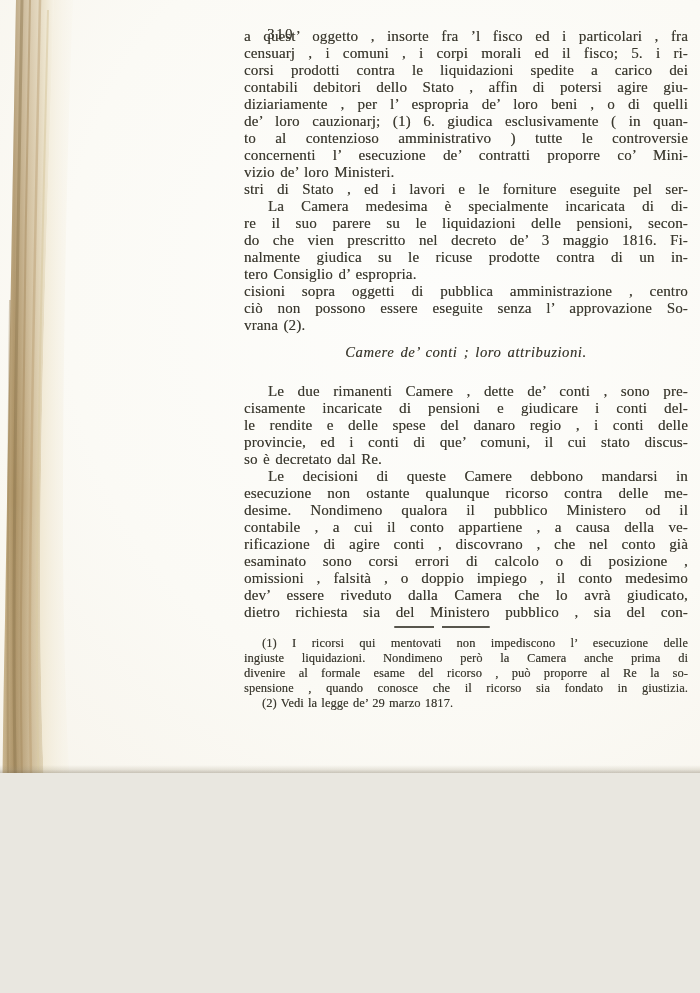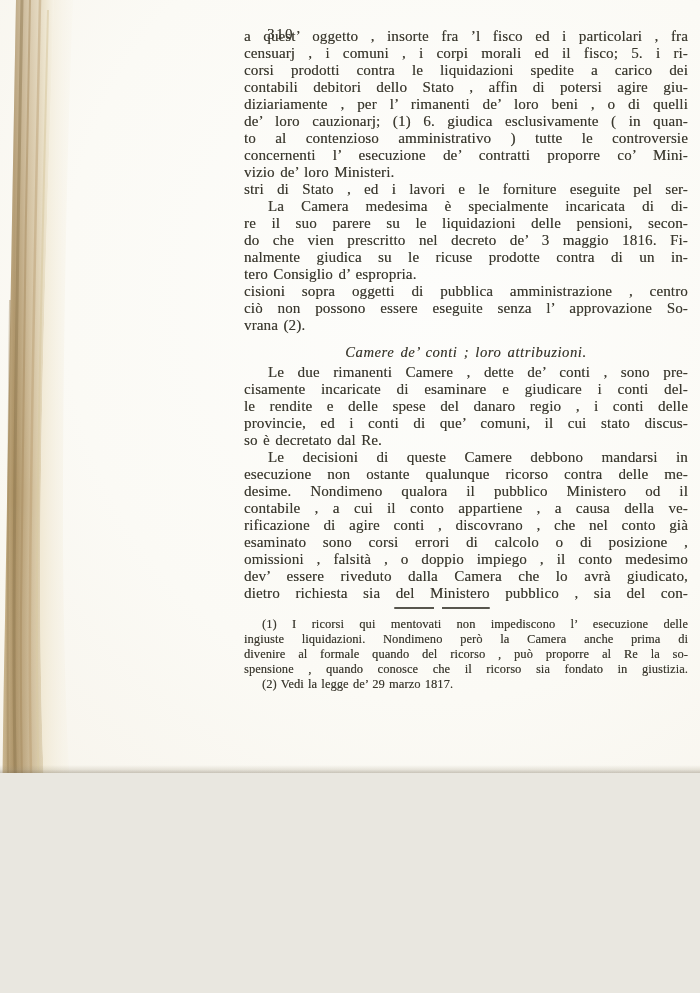--- a/index.html
+++ b/index.html
@@ -23,21 +23,21 @@
   .line {
     font-size:15px; line-height:17px;
     letter-spacing:0.15px; word-spacing:1.5px;
     text-align:justify; text-align-last:justify;
   }
   .line.indent { text-indent:24px; }
   .line.flush  { text-align-last:left; }
   .heading {
     font-style:italic; text-align:center;
     font-size:14.5px; line-height:17px;
-    margin:10px 0 3px; letter-spacing:0.6px; word-spacing:2px;
+    margin:10px 0 22px; letter-spacing:0.6px; word-spacing:2px;
   }
   .rule {
     width:96px; height:2px; margin:5px auto 8px; transform:translateX(-24px);
     background:linear-gradient(to right,#45433a 0 42%,transparent 42% 50%,#45433a 50% 100%);
     border-radius:1px; opacity:0.9;
   }
   .foot .line {
     font-size:12.4px; line-height:15px;
     letter-spacing:0.1px; word-spacing:1px;
   }
@@ -85,21 +85,21 @@
   </svg>
 
   <div class="page-number">310</div>
 
   <div class="column">
       <div class="para">
         <div class="line">a quest’ oggetto , insorte fra ’l fisco ed i particolari , fra</div>
         <div class="line">censuarj , i comuni , i corpi morali ed il fisco; 5. i ri-</div>
         <div class="line">corsi prodotti contra le liquidazioni spedite a carico dei</div>
         <div class="line">contabili debitori dello Stato , affin di potersi agire giu-</div>
-        <div class="line">diziariamente , per l’ rimanenti de’ loro beni , o di quelli</div>
+        <div class="line">diziariamente , per l’ espropria de’ loro beni , o di quelli</div>
         <div class="line">de’ loro cauzionarj; (1) 6. giudica esclusivamente ( in quan-</div>
         <div class="line">to al contenzioso amministrativo ) tutte le controversie</div>
         <div class="line">concernenti l’ esecuzione de’ contratti proporre co’ Mini-</div>
         <div class="line flush">vizio de’ loro Ministeri.</div>
         <div class="line">stri di Stato , ed i lavori e le forniture eseguite pel ser-</div>
       </div>
       <div class="para">
         <div class="line indent">La Camera medesima è specialmente incaricata di di-</div>
         <div class="line">re il suo parere su le liquidazioni delle pensioni, secon-</div>
         <div class="line">do che vien prescritto nel decreto de’ 3 maggio 1816. Fi-</div>
@@ -107,41 +107,41 @@
         <div class="line flush">tero Consiglio d’ espropria.</div>
       </div>
       <div class="para">
         <div class="line">cisioni sopra oggetti di pubblica amministrazione , centro</div>
         <div class="line">ciò non possono essere eseguite senza l’ approvazione So-</div>
         <div class="line flush">vrana (2).</div>
       </div>
       <div class="heading">Camere de’ conti ; loro attribuzioni.</div>
       <div class="para">
         <div class="line indent">Le due rimanenti Camere , dette de’ conti , sono pre-</div>
-        <div class="line">cisamente incaricate di esaminare e giudicare i conti del-</div>
+        <div class="line">cisamente incaricate di pensioni e giudicare i conti del-</div>
         <div class="line">le rendite e delle spese del danaro regio , i conti delle</div>
         <div class="line">provincie, ed i conti di que’ comuni, il cui stato discus-</div>
         <div class="line flush">so è decretato dal Re.</div>
       </div>
       <div class="para">
         <div class="line indent">Le decisioni di queste Camere debbono mandarsi in</div>
         <div class="line">esecuzione non ostante qualunque ricorso contra delle me-</div>
         <div class="line">desime. Nondimeno qualora il pubblico Ministero od il</div>
         <div class="line">contabile , a cui il conto appartiene , a causa della ve-</div>
         <div class="line">rificazione di agire conti , discovrano , che nel conto già</div>
         <div class="line">esaminato sono corsi errori di calcolo o di posizione ,</div>
         <div class="line">omissioni , falsità , o doppio impiego , il conto medesimo</div>
         <div class="line">dev’ essere riveduto dalla Camera che lo avrà giudicato,</div>
         <div class="line">dietro richiesta sia del Ministero pubblico , sia del con-</div>
       </div>
       <div class="rule"></div>
       <div class="para foot">
         <div class="line indent">(1) I ricorsi qui mentovati non impediscono l’ esecuzione delle</div>
         <div class="line">ingiuste liquidazioni. Nondimeno però la Camera anche prima di</div>
-        <div class="line">divenire al formale quando del ricorso , può proporre al Re la so-</div>
+        <div class="line">divenire al formale esame del ricorso , può proporre al Re la so-</div>
         <div class="line">spensione , quando conosce che il ricorso sia fondato in giustizia.</div>
       </div>
       <div class="para foot">
         <div class="line indent flush">(2) Vedi la legge de’ 29 marzo 1817.</div>
       </div>
     </div>
 
   <div class="bottom-edge"></div>
 </div>
 

